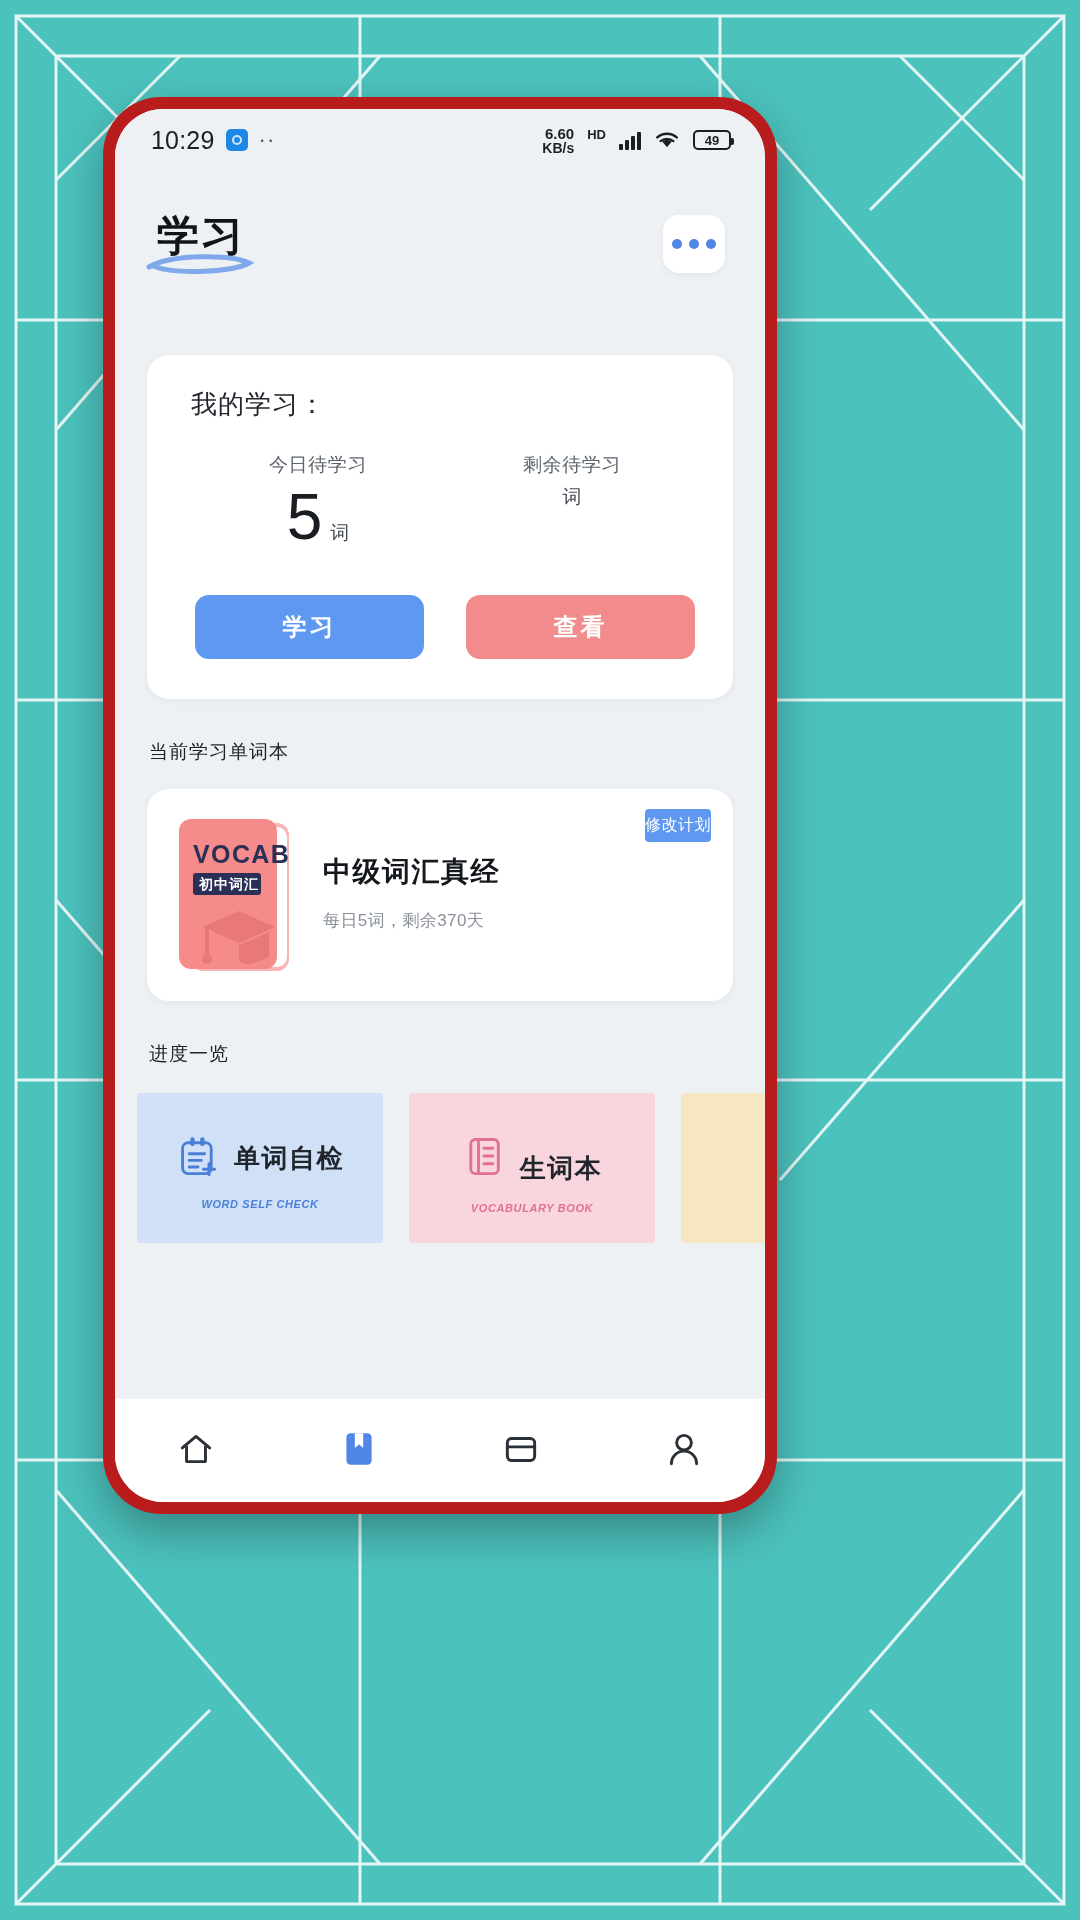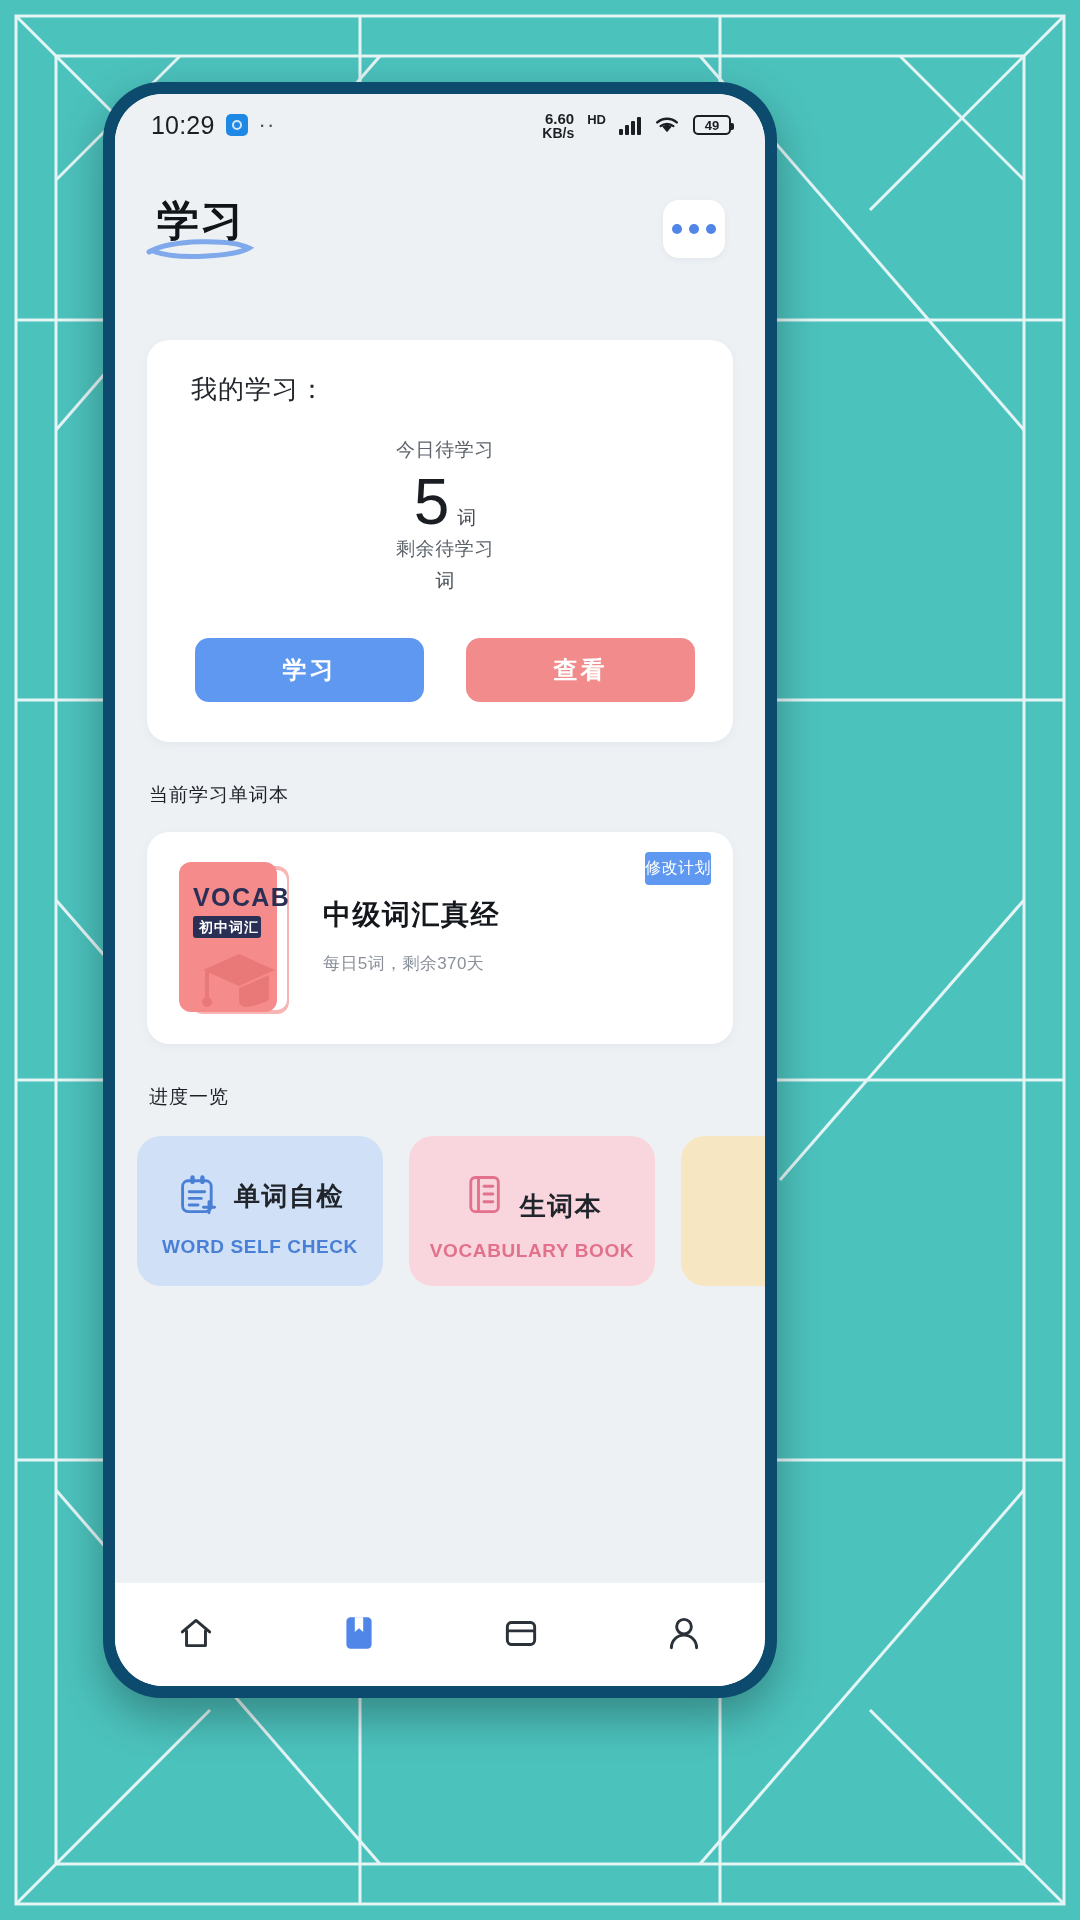--- a/index.html
+++ b/index.html
@@ -13,23 +13,23 @@
     background: #4cc2bd;
   }
 
   
   #backdrop { position: absolute; inset: 0; z-index: 0; }
   #backdrop svg { display: block; width: 1080px; height: 1920px; }
 
   
   #phone {
     position: absolute;
-    left: 103px; top: 82px;
-    width: 674px; height: 1616px;
-    background: #0c4a6e;
+    left: 103px; top: 97px;
+    width: 674px; height: 1417px;
+    background: #b91c1c;
     border-radius: 58px;
     padding: 12px;
     z-index: 2;
     box-shadow: 0 18px 45px rgba(0,0,0,0.30);
   }
   #screen {
     width: 100%; height: 100%;
     background: #ffffff;
     border-radius: 48px;
     overflow: hidden;
@@ -118,21 +118,21 @@
   
   .card {
     margin: 46px 32px 0 32px;
     background: #fff; border-radius: 22px;
     box-shadow: 0 3px 10px rgba(40,60,100,0.05);
   }
   .study-card { padding: 32px 34px 40px 44px; }
   .study-card h2 {
     font-size: 26px; font-weight: 500; color: #21262c; letter-spacing: 1px;
   }
-  .stats { display: flex; margin-top: 30px; flex-direction: column; }
+  .stats { display: flex; margin-top: 30px; }
   .stat { flex: 1; text-align: center; }
   .stat-label { font-size: 19px; color: #5d646c; letter-spacing: .6px; }
   .stat-value {
     margin-top: 6px;
     display: flex; align-items: baseline; justify-content: center; gap: 8px;
   }
   .stat-num { font-size: 64px; font-weight: 400; color: #1a1e23; line-height: 1.05; }
   .stat-unit { font-size: 19px; color: #434a52; }
 
   .btn-row { display: flex; gap: 42px; margin-top: 44px; padding: 0 4px; }
@@ -176,27 +176,27 @@
     margin-top: 18px; font-size: 17px; color: #8a9099; letter-spacing: .4px;
   }
 
   
   .prog-strip {
     display: flex; gap: 26px; margin: 26px 0 0 22px;
     overflow: hidden;
   }
   .prog-card {
     flex: 0 0 auto; width: 246px; height: 150px;
-    border-radius: 24px; padding: 24px 0 16px 0;
+    border-radius: 4px; padding: 24px 0 16px 0;
     display: flex; flex-direction: column; align-items: center; justify-content: center;
     cursor: pointer;
   }
   .prog-top { display: flex; align-items: center; gap: 14px; }
   .prog-cn { font-size: 26px; font-weight: 700; letter-spacing: 1.5px; }
-  .prog-en { margin-top: 16px; font-size: 19px; font-weight: 700; letter-spacing: .6px; }
+  .prog-en { margin-top: 16px; font-size: 11px; font-weight: 700; letter-spacing: .6px; font-style: italic; }
   .pc-blue   { background: #cfe0f7; }
   .pc-blue   .prog-cn, .pc-blue .prog-en   { color: #4a7fd6; }
   .pc-blue   .prog-cn { color:#20252c; }
   .pc-pink   { background: #f9d6dd; }
   .pc-pink   .prog-cn { color:#20252c;margin-top:20px; }
   .pc-pink   .prog-en { color: #e2718c; }
   .pc-yellow { background: #f7e6c2; }
 
   
   .bottomnav {

